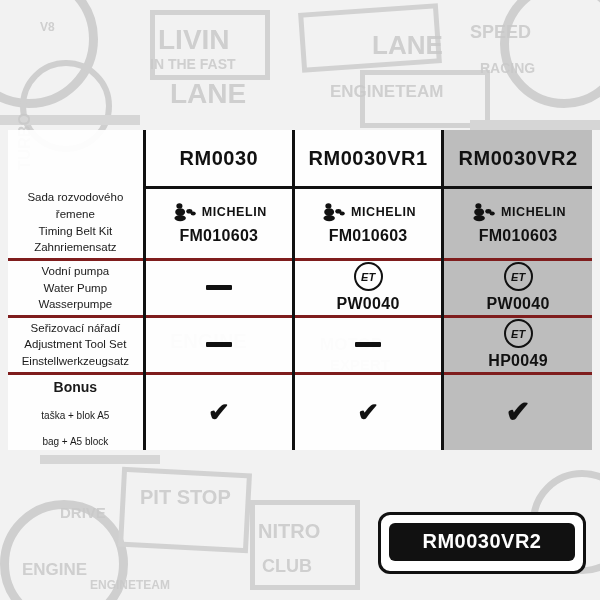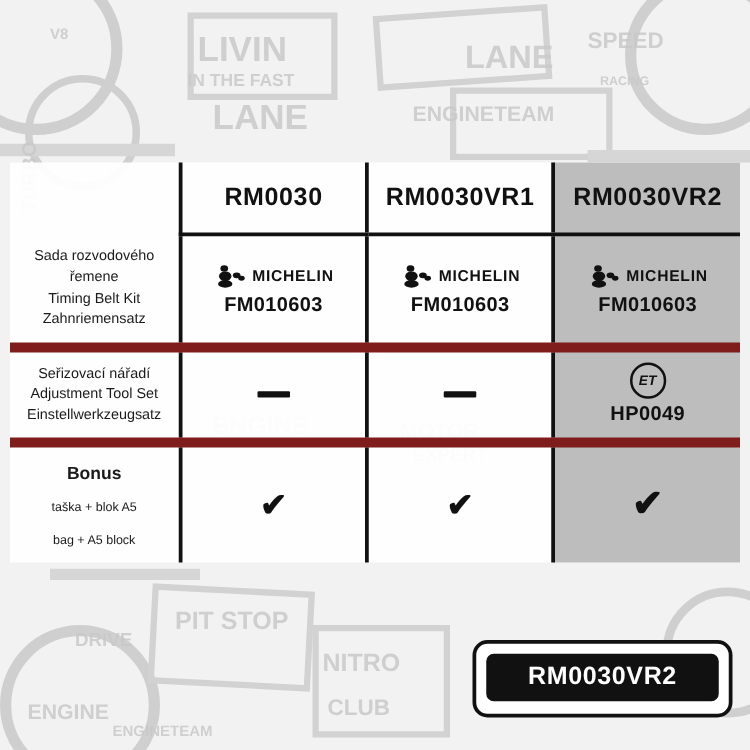--- a/index.html
+++ b/index.html
@@ -91,21 +91,21 @@
     font-size: 20px;
     font-weight: bold;
     letter-spacing: .5px;
     color: #111;
     border-bottom: 3px solid #111;
   }
   .hdr.blank { border-bottom: none; }
 
   .vline-l { border-left: 3px solid #111; }
 
-  .rowline { border-bottom: 8px solid #7f1d1d; }
+  .rowline { border-bottom: 3px solid #7f1d1d; }
 
   
   .hl { background: #bdbdbd; }
 
   
   .labelcell {
     text-align: center;
     padding: 6px 6px;
     line-height: 1.45;
     color: #1a1a1a;
@@ -237,21 +237,21 @@
     <div class="bg-bar" style="left:0px; top:115px; width:140px; height:10px;"></div>
     <div class="bg-bar" style="left:470px; top:120px; width:130px; height:10px;"></div>
     <div class="bg-bar" style="left:40px; top:455px; width:120px; height:9px;"></div>
 
     <div class="bg-blob" style="left:158px; top:24px; font-size:28px;">LIVIN</div>
     <div class="bg-blob" style="left:150px; top:56px; font-size:14px;">IN THE FAST</div>
     <div class="bg-blob" style="left:170px; top:78px; font-size:28px;">LANE</div>
     <div class="bg-blob" style="left:372px; top:30px; font-size:26px;">LANE</div>
     <div class="bg-blob" style="left:330px; top:82px; font-size:17px;">ENGINETEAM</div>
     <div class="bg-blob" style="left:470px; top:22px; font-size:18px;text-align:center;">SPEED</div>
-    <div class="bg-blob" style="left:480px; top:60px; font-size:10px;">RACING</div>
+    <div class="bg-blob" style="left:480px; top:60px; font-size:14px;">RACING</div>
     <div class="bg-blob" style="left:16px; top:170px; font-size:16px; transform:rotate(-90deg); transform-origin:left top;">TURBO</div>
     <div class="bg-blob" style="left:586px; top:200px; font-size:16px; transform:rotate(90deg); transform-origin:left top;">BOOST</div>
     <div class="bg-blob" style="left:170px; top:330px; font-size:20px;">ENGINE</div>
     <div class="bg-blob" style="left:320px; top:335px; font-size:17px;">MOTOR</div>
     <div class="bg-blob" style="left:330px; top:356px; font-size:15px;">EXPERT</div>
     <div class="bg-blob" style="left:22px; top:560px; font-size:17px;">ENGINE</div>
     <div class="bg-blob" style="left:90px; top:578px; font-size:12px;">ENGINETEAM</div>
     <div class="bg-blob" style="left:140px; top:486px; font-size:20px;">PIT STOP</div>
     <div class="bg-blob" style="left:258px; top:520px; font-size:20px;">NITRO</div>
     <div class="bg-blob" style="left:262px; top:556px; font-size:18px;">CLUB</div>
@@ -324,20 +324,44 @@
                   <ellipse cx="24" cy="12" rx="4" ry="3" fill="#111"></ellipse>
                   <ellipse cx="29" cy="15" rx="3.4" ry="2.6" fill="#111"></ellipse>
                 </svg>
                 <span class="word">MICHELIN</span>
               </div>
               <div class="partno">FM010603</div>
             </div>
           </td>
         </tr>
 
+        <tr class="rowline">
+          <td class="labelcell">
+            <div class="l1">Vodní pumpa</div>
+            <div class="l2">Water Pump</div>
+            <div class="l3">Wasserpumpe</div>
+          </td>
+          <td class="vline-l">
+            <div class="cellstack">
+              <span class="dash"></span>
+            </div>
+          </td>
+          <td class="vline-l">
+            <div class="cellstack">
+              <div class="et">ET</div>
+              <div class="partno">PW0040</div>
+            </div>
+          </td>
+          <td class="vline-l hl">
+            <div class="cellstack">
+              <div class="et">ET</div>
+              <div class="partno">PW0040</div>
+            </div>
+          </td>
+        </tr>
 
         <tr class="rowline">
           <td class="labelcell">
             <div class="l1">Seřizovací nářadí</div>
             <div class="l2">Adjustment Tool Set</div>
             <div class="l3">Einstellwerkzeugsatz</div>
           </td>
           <td class="vline-l">
             <div class="cellstack">
               <span class="dash"></span>

